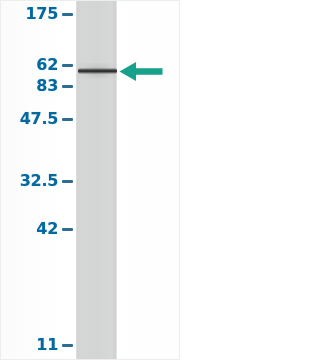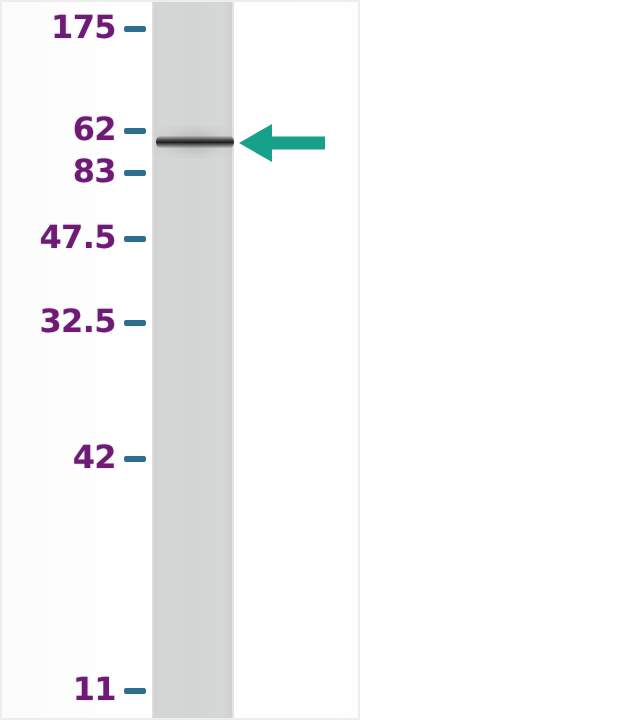--- a/index.html
+++ b/index.html
@@ -59,21 +59,21 @@
     width: 76px;
     height: 18px;
     display: flex;
     align-items: center;
     justify-content: flex-end;
     gap: 4px;
     padding-right: 4px;
     box-sizing: border-box;
   }
   .marker-label {
-    color: #701a75;
+    color: #0369a1;
     font-size: 16px;
     font-weight: bold;
     letter-spacing: -0.3px;
     line-height: 1;
     white-space: nowrap;
     text-shadow: 0 0 1px rgba(46,108,146,0.35);
   }
   .marker-tick {
     display: inline-block;
     width: 11px;
@@ -138,21 +138,21 @@
   <div class="marker" style="top:55px;">
     <span class="marker-label">62</span>
     <span class="marker-tick"></span>
   </div>
 
   <div class="marker" style="top:109px;">
     <span class="marker-label">47.5</span>
     <span class="marker-tick"></span>
   </div>
 
-  <div class="marker" style="top:151px;">
+  <div class="marker" style="top:171px;">
     <span class="marker-label">32.5</span>
     <span class="marker-tick"></span>
   </div>
 
   <div class="marker" style="top:219px;">
     <span class="marker-label">42</span>
     <span class="marker-tick"></span>
   </div>
 
   <div class="marker" style="top:335px;">

